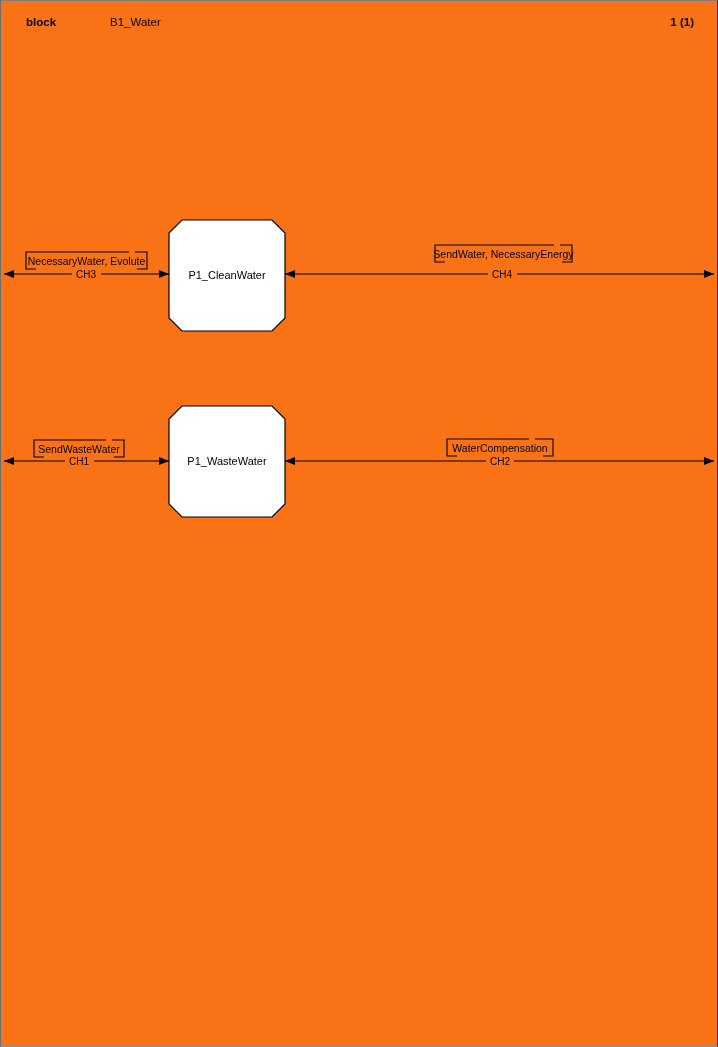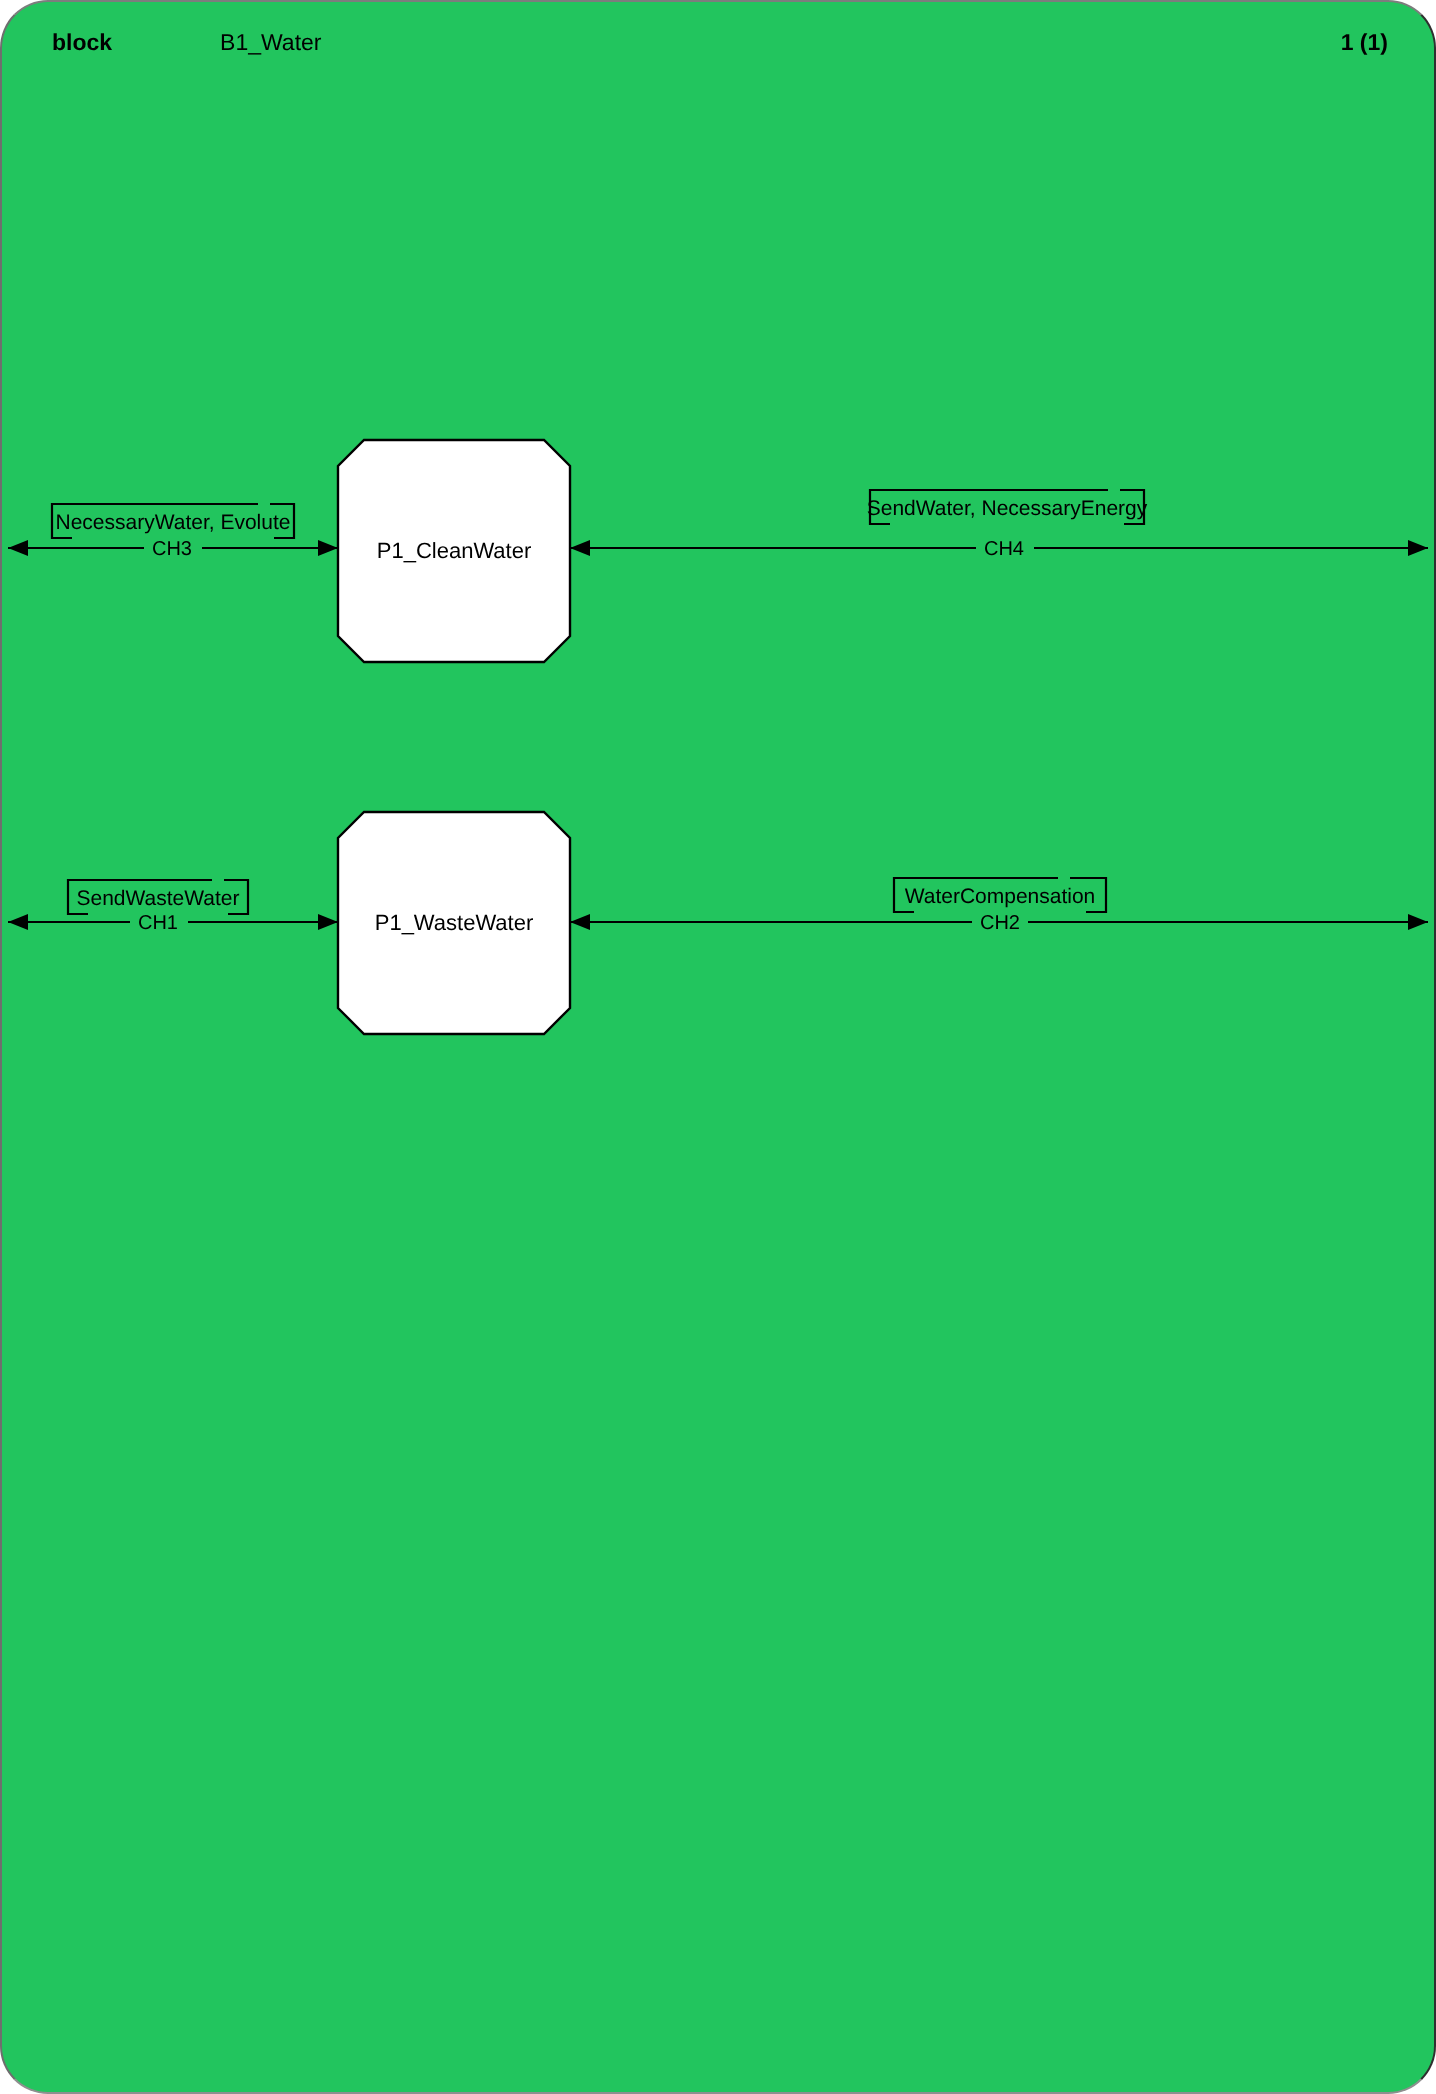--- a/index.html
+++ b/index.html
@@ -5,27 +5,26 @@
   html, body {
     margin: 0;
     padding: 0;
     background: #ffffff;
     font-family: "Liberation Sans", sans-serif;
   }
   .page {
     position: relative;
     width: 716px;
     height: 1045px;
-    background: #22c55e;
+    background: #f97316;
     border-top: 1px solid #7d7d7d;
     border-left: 1px solid #6e6e6e;
     border-right: 1px solid #2f2f2f;
     border-bottom: 1px solid #8f8f8f;
     overflow: hidden;
-    border-radius: 24px;
   }
   .page-header {
     position: absolute;
     top: 15px;
     left: 25px;
     right: 23px;
     height: 16px;
     font-size: 11.5px;
     color: #000000;
     display: flex;

